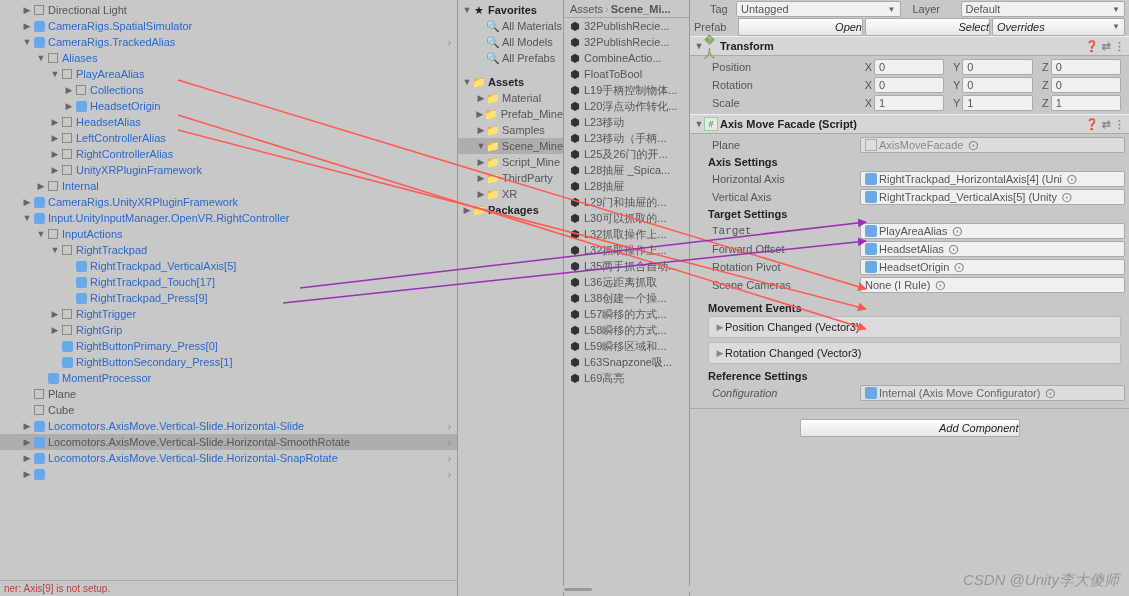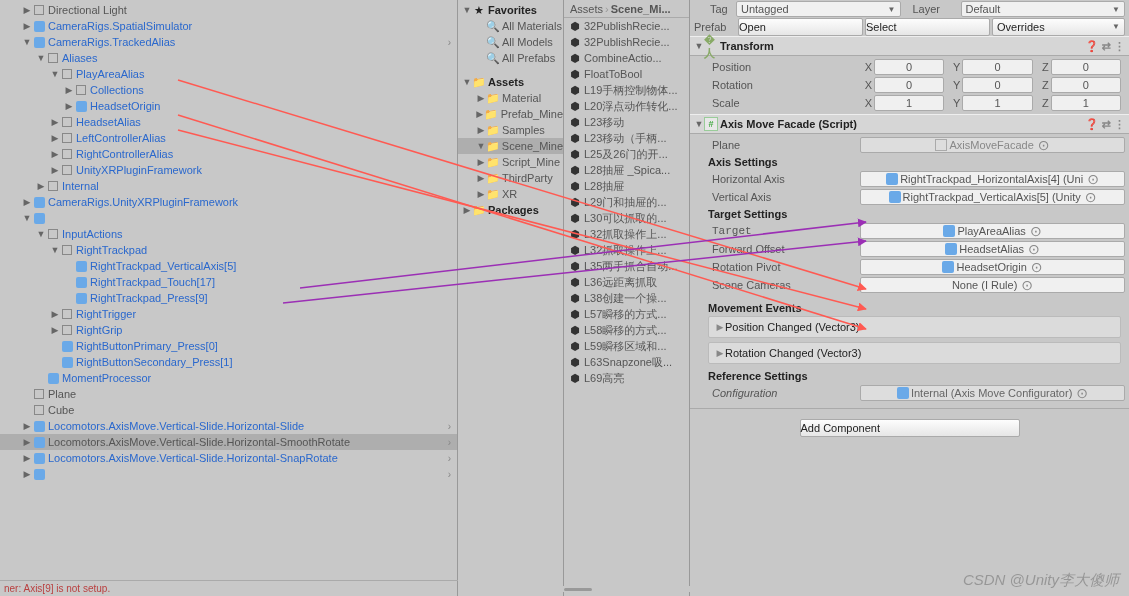--- a/index.html
+++ b/index.html
@@ -24,23 +24,23 @@
   .tw { width: 10px; text-align: center; color: #666; flex-shrink: 0; font-size: 9px;}
   .ico { width: 14px; height: 14px; flex-shrink: 0; margin-right: 2px; display:flex; align-items:center; justify-content:center;}
   .blue { color: #2a68cd; }
   .gray { color: #555; }
   .bold { font-weight: 600; }
   .chev { color: #888; font-size:10px; margin-left:auto; margin-right:6px;}
 
   
   .ins-row { display: flex; align-items: center; height: 18px; padding: 0 4px; }
   .lbl { color:#555; }
-  .inp { background:#f0f0f0; border:1px solid #aaa; border-radius:2px; height:16px; padding:0 4px; font-size:11px; flex:1; color:#555; display:flex; align-items:center;justify-content:center; }
+  .inp { background:#f0f0f0; border:1px solid #aaa; border-radius:2px; height:16px; padding:0 4px; font-size:11px; flex:1; color:#555; display:flex; align-items:center; }
   .dd-ar { font-size:8px; margin-left:auto; color:#666;}
-  .btn { background: linear-gradient(#fdfdfd,#e6e6e6); border:1px solid #aaa; border-radius:2px; height:18px; text-align:left; line-height:16px; font-size:11px; }
+  .btn { background: linear-gradient(#fdfdfd,#e6e6e6); border:1px solid #aaa; border-radius:2px; height:18px; text-align:right; line-height:16px; font-size:11px;font-style:italic; }
   .sect-hdr { display:flex; align-items:center; height:20px; background:#d6d6d6; border-top:1px solid #eee; border-bottom:1px solid #aaa; padding:0 4px; font-weight:600;}
   .sect-body { padding: 2px 0;}
   .sub-hdr { font-weight:600; padding:2px 0 2px 18px;}
   .ev-box { margin: 0 8px 4px 18px; background:#dbdbdb; border:1px solid #bbb; border-radius:2px; height:22px; display:flex; align-items:center; padding:0 6px;}
   .obj-ico { width:12px; height:12px; margin-right:2px;}
 
   svg.line-overlay { position:absolute; left:0; top:0; pointer-events:none; }
 
   .splitter { height:6px; background:#c8c8c8; display:flex; align-items:center; justify-content:center;}
   .splitter::after{content:""; width:28px; height:3px; background:#999; border-radius:2px;}
@@ -161,20 +161,21 @@
           <span style="width:11px;height:11px;background:#6aa9e8;border-radius:2px;display:block;"></span>
         </span>
         <span class="blue">CameraRigs.UnityXRPluginFramework</span>
       </div>
       <div class="row">
         <span style="width: 22px;"></span>
         <span class="tw">▼</span>
         <span class="ico">
           <span style="width:11px;height:11px;background:#6aa9e8;border-radius:2px;display:block;"></span>
         </span>
+        <span class="blue">Input.UnityInputManager.OpenVR.RightController</span>
       </div>
       <div class="row">
         <span style="width: 36px;"></span>
         <span class="tw">▼</span>
         <span class="ico">
           <span style="width:10px;height:10px;border:1px solid #888;display:block;"></span>
         </span>
         <span class="blue">InputActions</span>
       </div>
       <div class="row">

